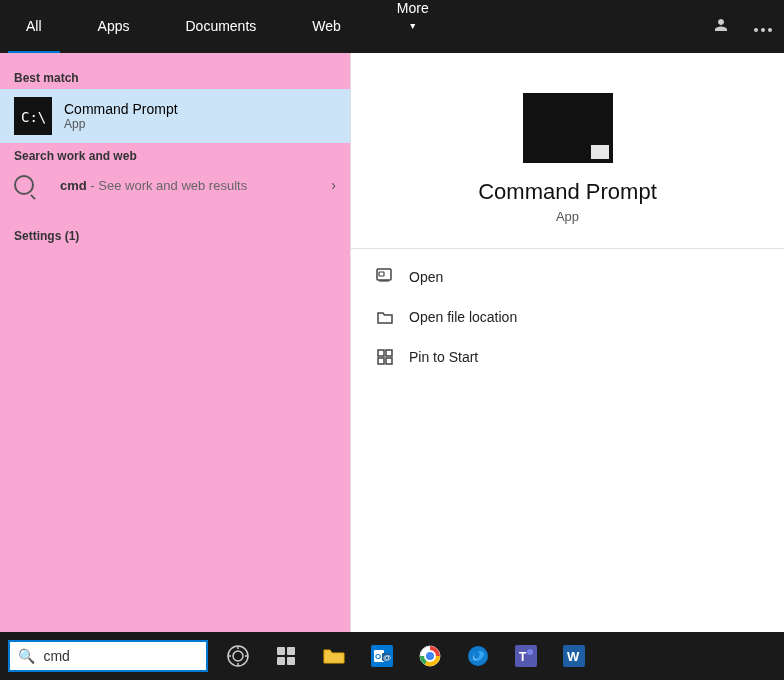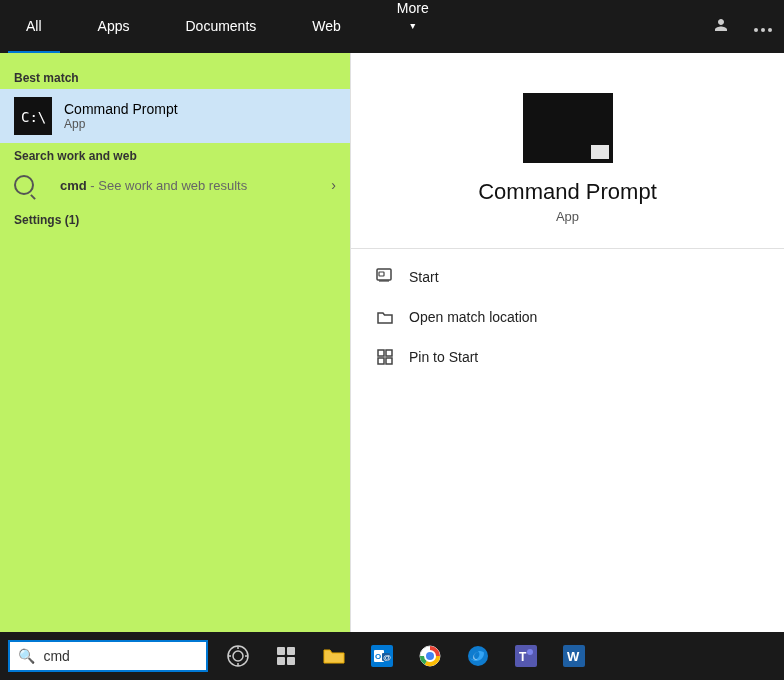--- a/index.html
+++ b/index.html
@@ -57,21 +57,21 @@
 
     
     .main-content {
       display: flex;
       height: calc(680px - 53px - 48px);
     }
 
     
     .left-panel {
       width: 350px;
-      background: #bef264;
+      background: #f9a8d4;
       padding: 12px 0;
       flex-shrink: 0;
     }
     .section-label {
       font-size: 12px;
       font-weight: 600;
       color: #333;
       padding: 6px 14px 4px 14px;
     }
     .result-item {
@@ -148,21 +148,21 @@
       color: #666;
     }
     .chevron-right {
       margin-left: auto;
       color: #555;
       font-size: 14px;
     }
 
     
     .settings-section {
-      margin-top: 4px;
+      margin-top: 20px;
     }
 
     
     .right-panel {
       flex: 1;
       background: #fff;
       display: flex;
       flex-direction: column;
       align-items: center;
       padding-top: 40px;
@@ -356,31 +356,31 @@
     <div class="action-list">
 
       <div class="action-item">
         <div class="action-icon">
           <svg width="18" height="18" viewBox="0 0 18 18" fill="none">
             <rect x="1" y="1" width="14" height="11" rx="1" stroke="#444" stroke-width="1.5" fill="none"></rect>
             <rect x="3" y="4" width="5" height="4" rx="0.5" stroke="#444" stroke-width="1.2" fill="none"></rect>
             <path d="M3 13h10" stroke="#444" stroke-width="1.2"></path>
           </svg>
         </div>
-        <span>Start</span>
+        <span>Open</span>
       </div>
 
 
       <div class="action-item">
         <div class="action-icon">
           <svg width="18" height="18" viewBox="0 0 18 18" fill="none">
             <path d="M2 5h5l1.5 2H16v8H2V5z" stroke="#444" stroke-width="1.5" fill="none"></path>
           </svg>
         </div>
-        <span>Open match location</span>
+        <span>Open file location</span>
       </div>
 
       <div class="action-item">
         <div class="action-icon">
           <svg width="18" height="18" viewBox="0 0 18 18" fill="none">
             <rect x="2" y="2" width="6" height="6" stroke="#444" stroke-width="1.5" fill="none"></rect>
             <rect x="10" y="2" width="6" height="6" stroke="#444" stroke-width="1.5" fill="none"></rect>
             <rect x="2" y="10" width="6" height="6" stroke="#444" stroke-width="1.5" fill="none"></rect>
             <rect x="10" y="10" width="6" height="6" stroke="#444" stroke-width="1.5" fill="none"></rect>
           </svg>

